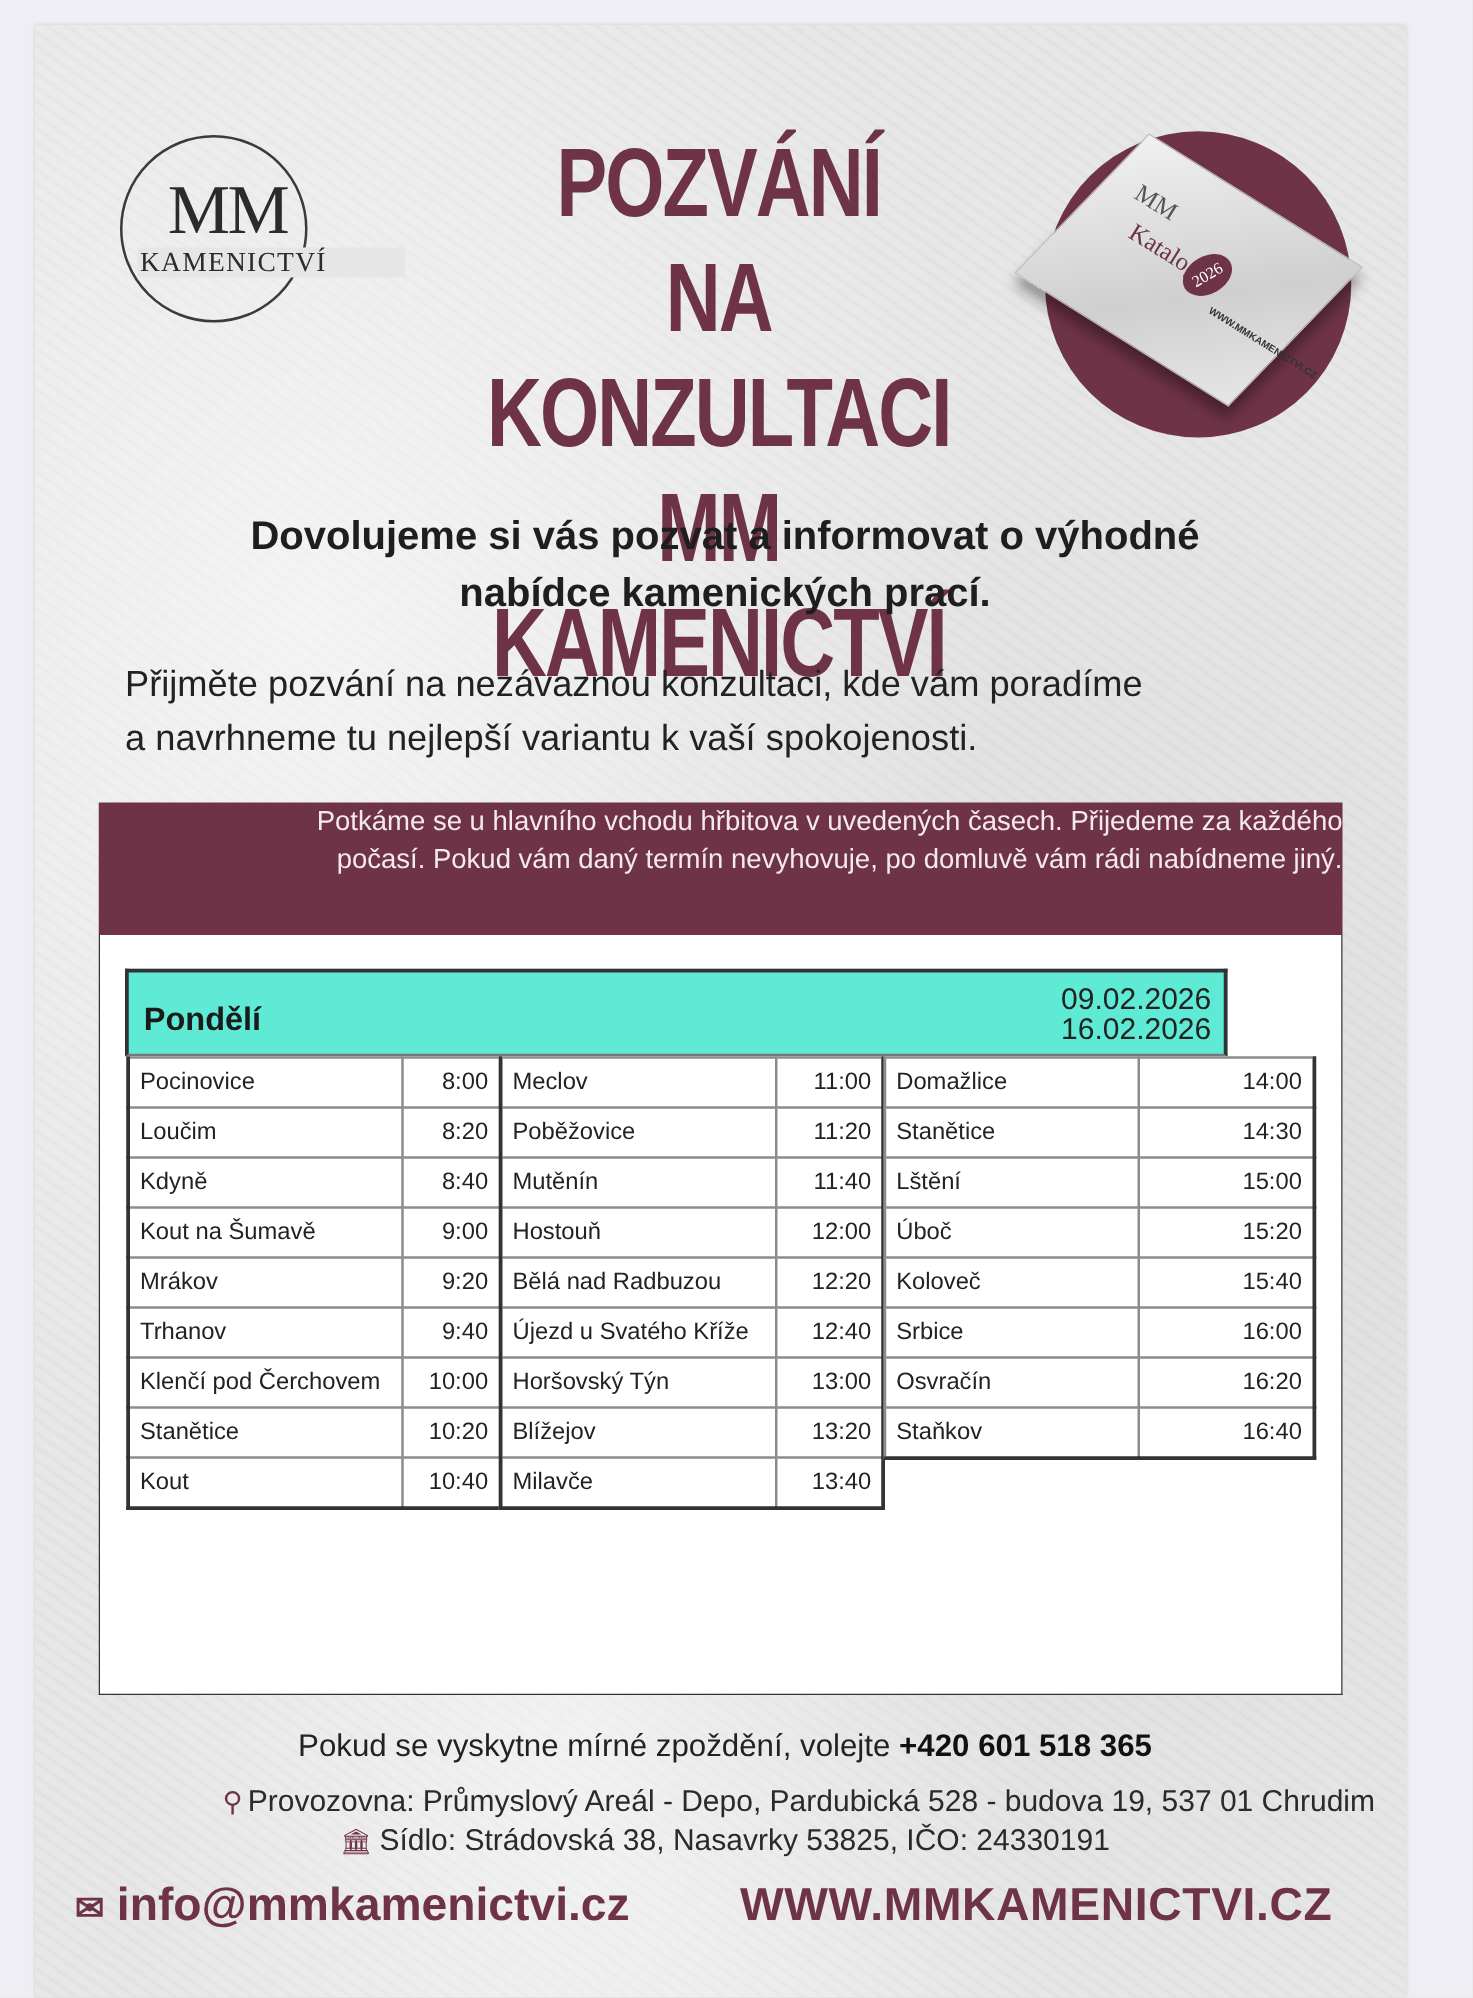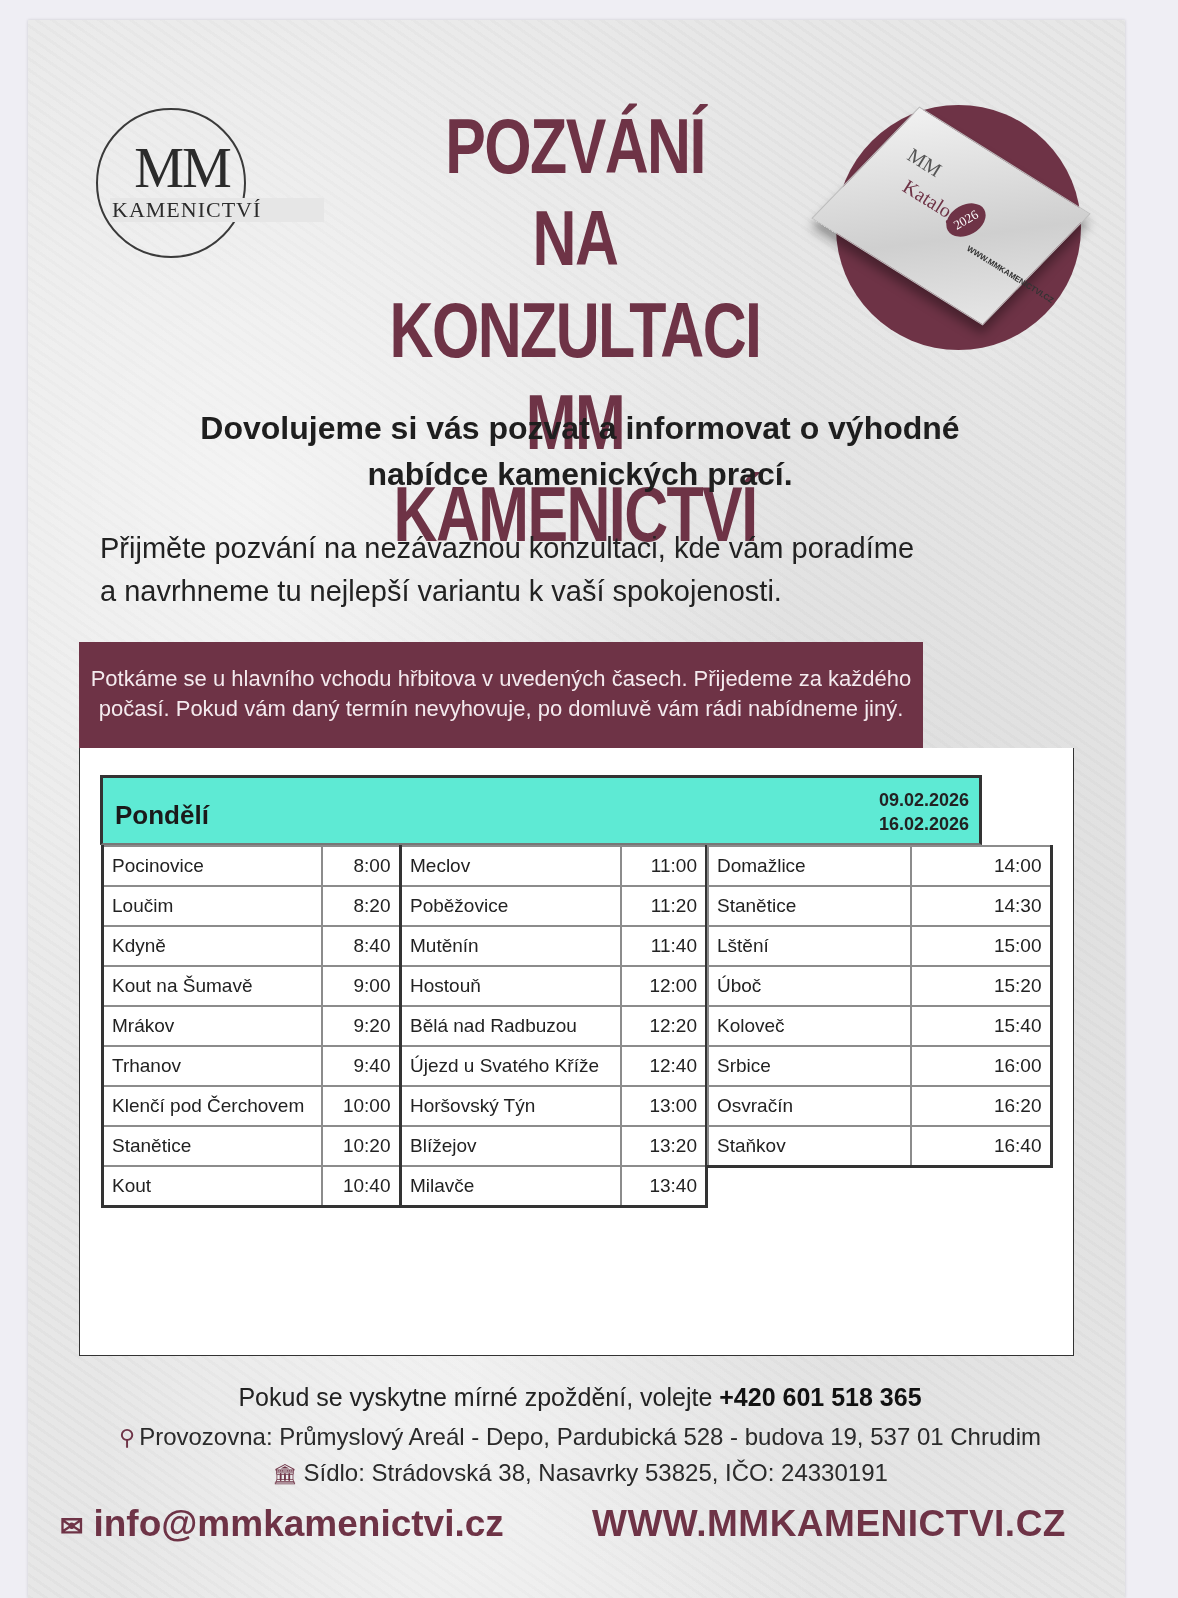--- a/index.html
+++ b/index.html
@@ -79,61 +79,61 @@
   .intro-bold {
     position:absolute; left:100px; top:405px; width:960px; text-align:center;
     font-size:32px; font-weight:bold; color:#1e1e1e; line-height:46px;
   }
   .intro {
     position:absolute; left:100px; top:527px; width:960px; 
     font-size:29px; color:#222; line-height:43px;
   }
   
   .banner {
-    position:absolute; left:79px; top:642px; width:844px; height:106px;
-    background:#6e3346; color:#f4eaee; text-align:center;
-    font-size:22px; line-height:30px; box-sizing:border-box; padding-top:22px;
+    position:absolute; left:79px; top:642px; width:995px; height:106px;
+    background:#6e3346; color:#f4eaee; text-align:right;
+    font-size:22px; line-height:30px; box-sizing:border-box; 
   }
   .panel {
     position:absolute; left:79px; top:748px; width:995px; height:608px;
     background:#ffffff; border:1px solid #333; border-top:none; box-sizing:border-box;
   }
   
   .sched-head {
     position:absolute; left:100px; top:775px; width:882px; height:70px;
     background:#5eead4; border:3px solid #333; border-bottom:2px solid #777;
     box-sizing:border-box;
   }
   .day {
     position:absolute; left:12px; top:22px; font-size:26px; font-weight:bold; color:#1a1a1a;
   }
   .dates {
     position:absolute; right:10px; top:10px; text-align:right;
-    font-size:18px; font-weight:bold; color:#222; line-height:24px;
+    font-size:24px; font-weight:normal; color:#222; line-height:24px;
   }
   table.col {
     position:absolute; top:845px; border-collapse:collapse; background:#fff;
     font-size:19px; color:#222;
   }
   table.col td {
     height:38px; border:2px solid #8c8c8c; padding:0 8px; white-space:nowrap;
   }
   table.col td.t { text-align:right; }
   .c1 { left:101px; border-left:3px solid #333; border-bottom:3px solid #333; }
   .c2 { left:399px; border-left:3px solid #333; border-right:3px solid #333; border-bottom:3px solid #333; }
   .c3 { left:707px; border-right:3px solid #333; border-bottom:3px solid #333; }
   
   .delay {
     position:absolute; left:60px; top:1376px; width:1040px; text-align:center;
     font-size:25px; color:#222; line-height:42px;
   }
   .delay b { font-weight:bold; color:#111; }
   .addr {
-    position:absolute; left:60px; top:1420px; width:1040px; text-align:center;
-    font-size:24px; color:#2a2a2a; line-height:34px;
+    position:absolute; left:60px; top:1420px; width:1040px; text-align:right;
+    font-size:24px; color:#2a2a2a; line-height:44px;
   }
   .seat {
     position:absolute; left:60px; top:1456px; width:1040px; text-align:center;
     font-size:24px; color:#2a2a2a; line-height:34px;
   }
   .pin { color:#6e3346; font-size:22px; margin-right:4px; }
   .bld { color:#6e3346; font-size:20px; margin-right:6px; }
   .email {
     position:absolute; left:60px; top:1500px; font-size:37px; font-weight:bold;
     color:#6e3346; line-height:48px;

